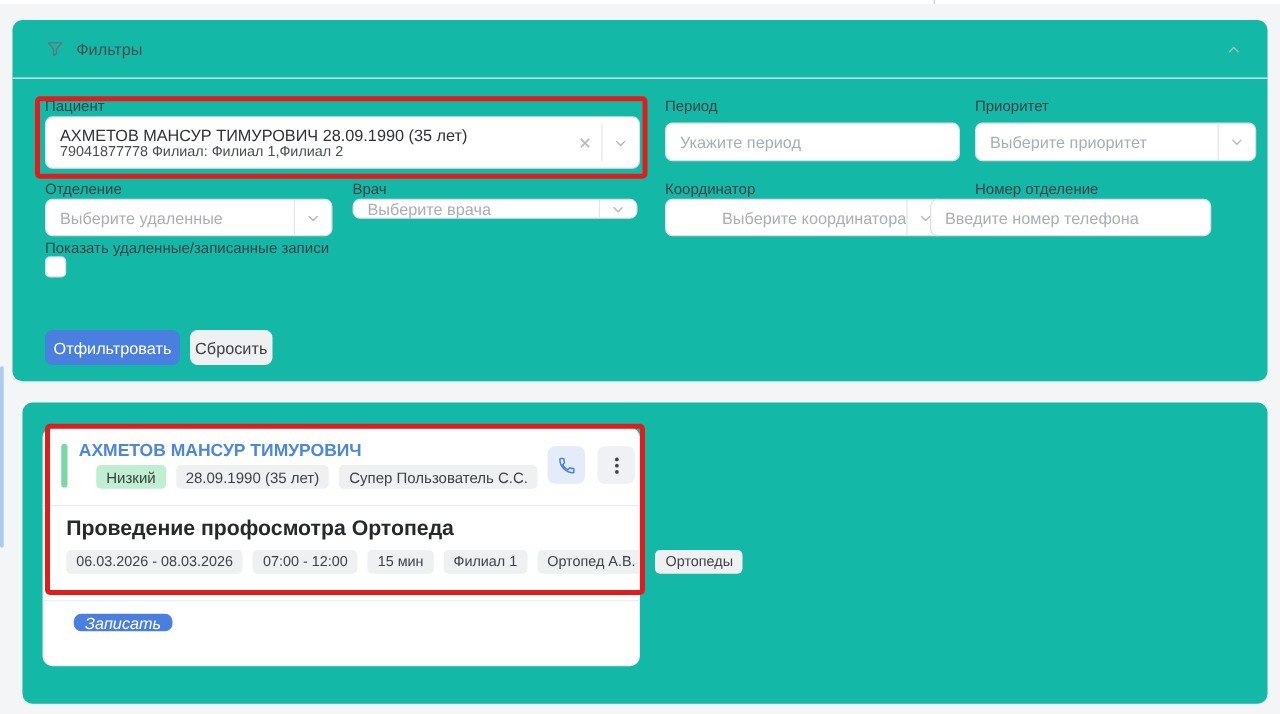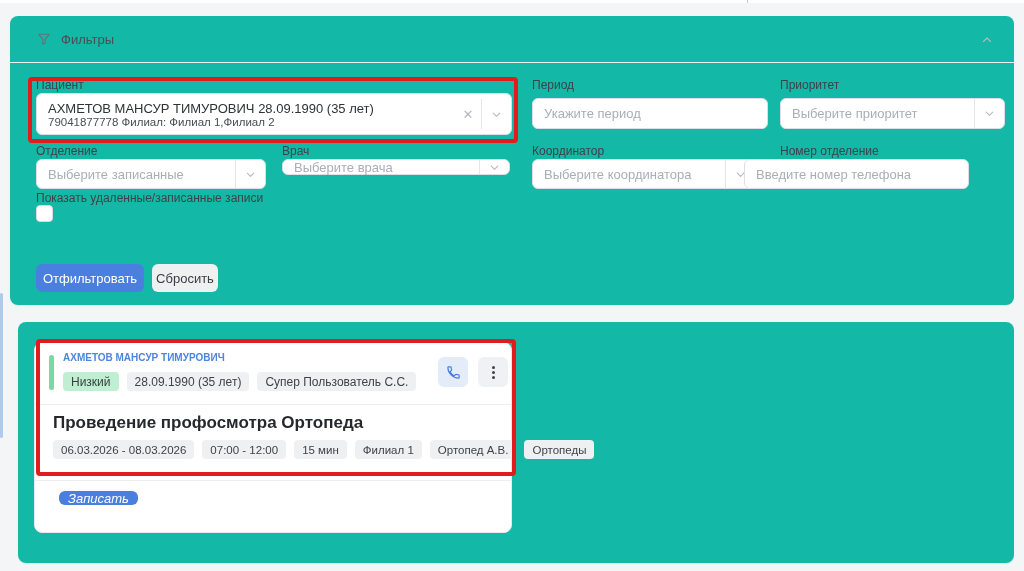--- a/index.html
+++ b/index.html
@@ -45,22 +45,22 @@
 
   
   .btn { position:absolute; border:none; border-radius:6px; font-family:"Liberation Sans",sans-serif; font-size:13px; display:flex; align-items:center; justify-content:center; cursor:pointer; }
   .btn-primary { background:#4a7fe0; color:#ffffff; }
   .btn-light { background:#eef0f2; color:#3c4045; }
 
   
   .appt-card { position:absolute; left:16px; top:20px; width:478px; height:191px; border:1px solid #e8eaed; border-radius:8px; background:#fff; }
   .divider { position:absolute; left:0; width:100%; height:1px; background:#edeef1; }
   .green-bar { position:absolute; left:14px; top:12px; width:5px; height:35px; background:#7bd8a4; border-radius:3px; }
-  .patient-link { position:absolute; left:28px; top:9px; font-size:10px; font-weight:bold; color:#4d86dd; cursor:pointer;text-align:right; }
-  .badge-row { position:absolute; left:28px; top:29px; display:flex; gap:8px; }
+  .patient-link { position:absolute; left:28px; top:9px; font-size:14px; font-weight:bold; color:#4d86dd; cursor:pointer;text-align:right; }
+  .badge-row { position:absolute; left:42px; top:29px; display:flex; gap:8px; }
   .chip { display:inline-flex; align-items:center; height:19px; padding:0 8px; border-radius:4px; background:#eef0f2; color:#3f4348; font-size:12px; white-space:nowrap; }
   .chip-green { background:#bfeed3; color:#37413b; }
   .icon-btn { position:absolute; top:14px; width:30px; height:30px; border:none; border-radius:6px; display:flex; align-items:center; justify-content:center; cursor:pointer; }
   .phone-btn { left:403px; background:#e4ecfa; }
   .kebab-btn { left:443px; background:#eff1f4; }
   .kebab { display:flex; flex-direction:column; gap:2px; }
   .kebab i { width:3px; height:3px; border-radius:50%; background:#3f4348; }
 
   .appt-title { position:absolute; left:18px; top:70px; font-size:17px; font-weight:600; color:#26282b; }
   .tag-row { position:absolute; left:18px; top:97px; display:flex; gap:8px; }
@@ -120,40 +120,40 @@
       <span class="sel-text">Выберите приоритет</span>
       <span class="sel-caret">
         <svg width="11" height="11" viewBox="0 0 24 24" fill="none" stroke="#b7bac0" stroke-width="2.4" stroke-linecap="round" stroke-linejoin="round">
             <polyline points="5,9 12,16 19,9"></polyline>
           </svg>
       </span>
     </div>
 
     <span class="f-label" style="left:26px; top:128px;">Отделение</span>
     <div class="fld sel" style="left:26px; top:143px; width:230px; height:30px;">
-      <span class="sel-text">Выберите записанные</span>
+      <span class="sel-text">Выберите удаленные</span>
       <span class="sel-caret">
         <svg width="11" height="11" viewBox="0 0 24 24" fill="none" stroke="#b7bac0" stroke-width="2.4" stroke-linecap="round" stroke-linejoin="round">
             <polyline points="5,9 12,16 19,9"></polyline>
           </svg>
       </span>
     </div>
 
     <span class="f-label" style="left:272px; top:128px;">Врач</span>
     <div class="fld sel" style="left:272px; top:143px; width:228px; height:16px;">
       <span class="sel-text">Выберите врача</span>
       <span class="sel-caret">
         <svg width="11" height="11" viewBox="0 0 24 24" fill="none" stroke="#b7bac0" stroke-width="2.4" stroke-linecap="round" stroke-linejoin="round">
             <polyline points="5,9 12,16 19,9"></polyline>
           </svg>
       </span>
     </div>
 
     <span class="f-label" style="left:522px; top:128px;">Координатор</span>
-    <div class="fld sel" style="left:522px; top:143px; width:224px; height:30px;">
+    <div class="fld sel" style="left:522px; top:143px; width:224px; height:30px;text-align:right;">
       <span class="sel-text">Выберите координатора</span>
       <span class="sel-caret">
         <svg width="11" height="11" viewBox="0 0 24 24" fill="none" stroke="#b7bac0" stroke-width="2.4" stroke-linecap="round" stroke-linejoin="round">
             <polyline points="5,9 12,16 19,9"></polyline>
           </svg>
       </span>
     </div>
 
     <span class="f-label" style="left:770px; top:128px;">Номер отделение</span>
     <div class="fld" style="left:734px; top:143px; width:225px; height:30px;">

